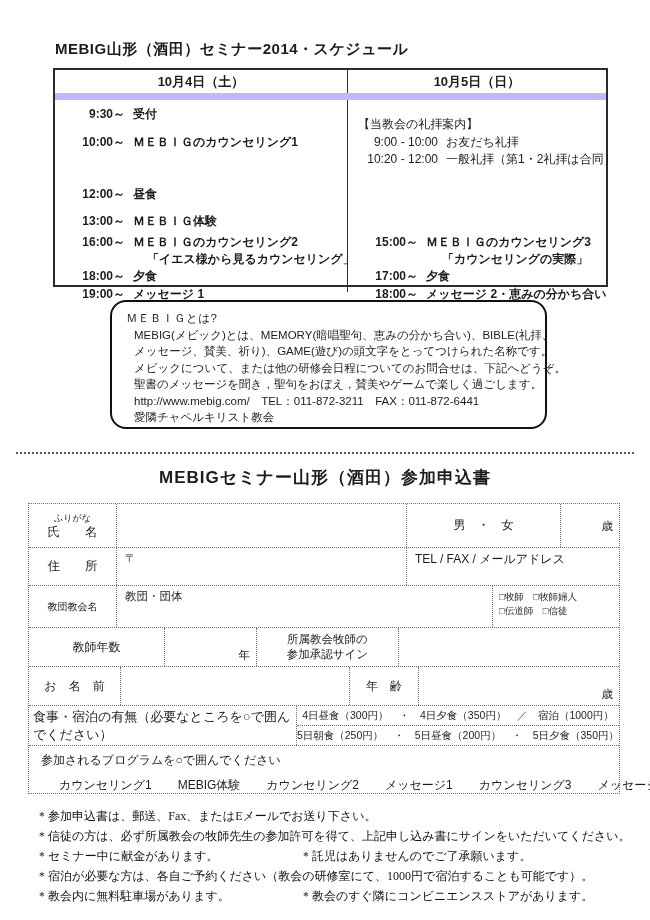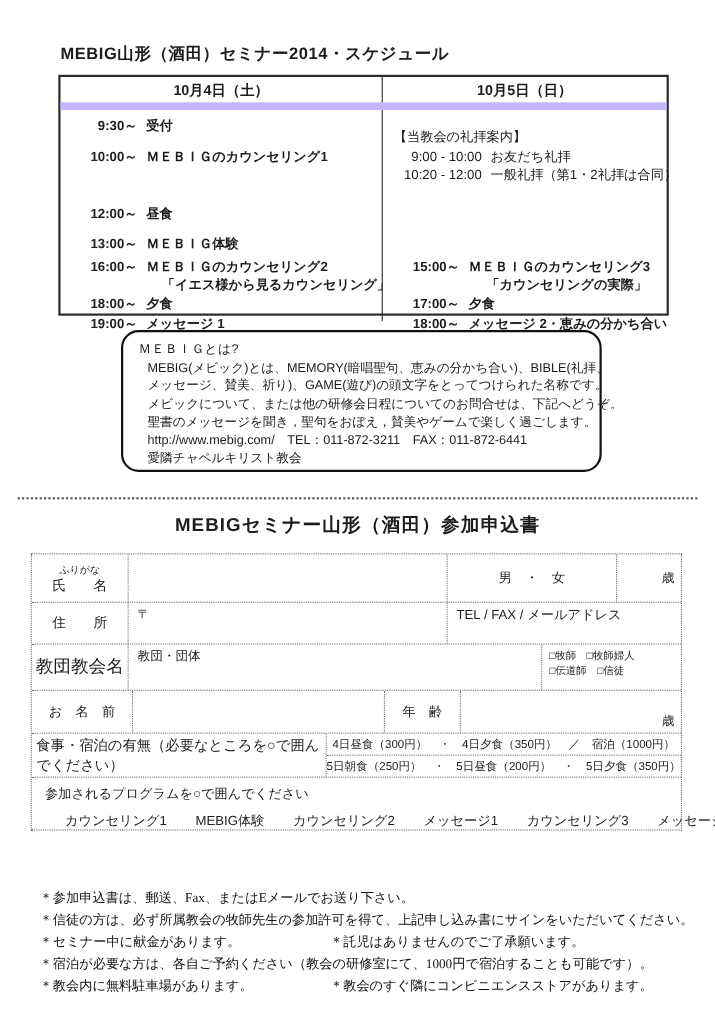--- a/index.html
+++ b/index.html
@@ -163,28 +163,41 @@
         </div>
     </div>
 
     <div class="frow" style="height:38px">
       <div class="fcell c-center namechar" style="width:88px">住　　所</div>
       <div class="fcell c-topleft" style="width:290px;font-size:11px"><span>〒</span></div>
       <div class="fcell last c-topleft"><span>TEL / FAX / メールアドレス</span></div>
     </div>
 
     <div class="frow" style="height:42px">
-      <div class="fcell c-center" style="width:88px;font-size:16px">教団教会名</div>
+      <div class="fcell c-center" style="width:88px;font-size:10px">教団教会名</div>
       <div class="fcell c-topleft" style="width:376px;font-size:11.5px"><span>教団・団体</span></div>
       <div class="fcell last checks">
         <div>□牧師　□牧師婦人</div>
         <div>□伝道師　□信徒</div>
       </div>
     </div>
 
+    <div class="frow" style="height:39px">
+      <div class="fcell c-center" style="width:136px">教師年数</div>
+      <div class="fcell" style="width:92px">
+          <span class="corner-br">年</span>
+        </div>
+      <div class="fcell c-center" style="width:142px">
+        <div class="two-line">
+          <div>所属教会牧師の</div>
+          <div>参加承認サイン</div>
+        </div>
+      </div>
+      <div class="fcell last"></div>
+    </div>
 
     <div class="frow" style="height:39px">
       <div class="fcell c-center" style="width:92px">お　名　前</div>
       <div class="fcell" style="width:229px"></div>
       <div class="fcell c-center" style="width:69px">年　齢</div>
       <div class="fcell last">
           <span class="corner-br">歳</span>
         </div>
     </div>
 

